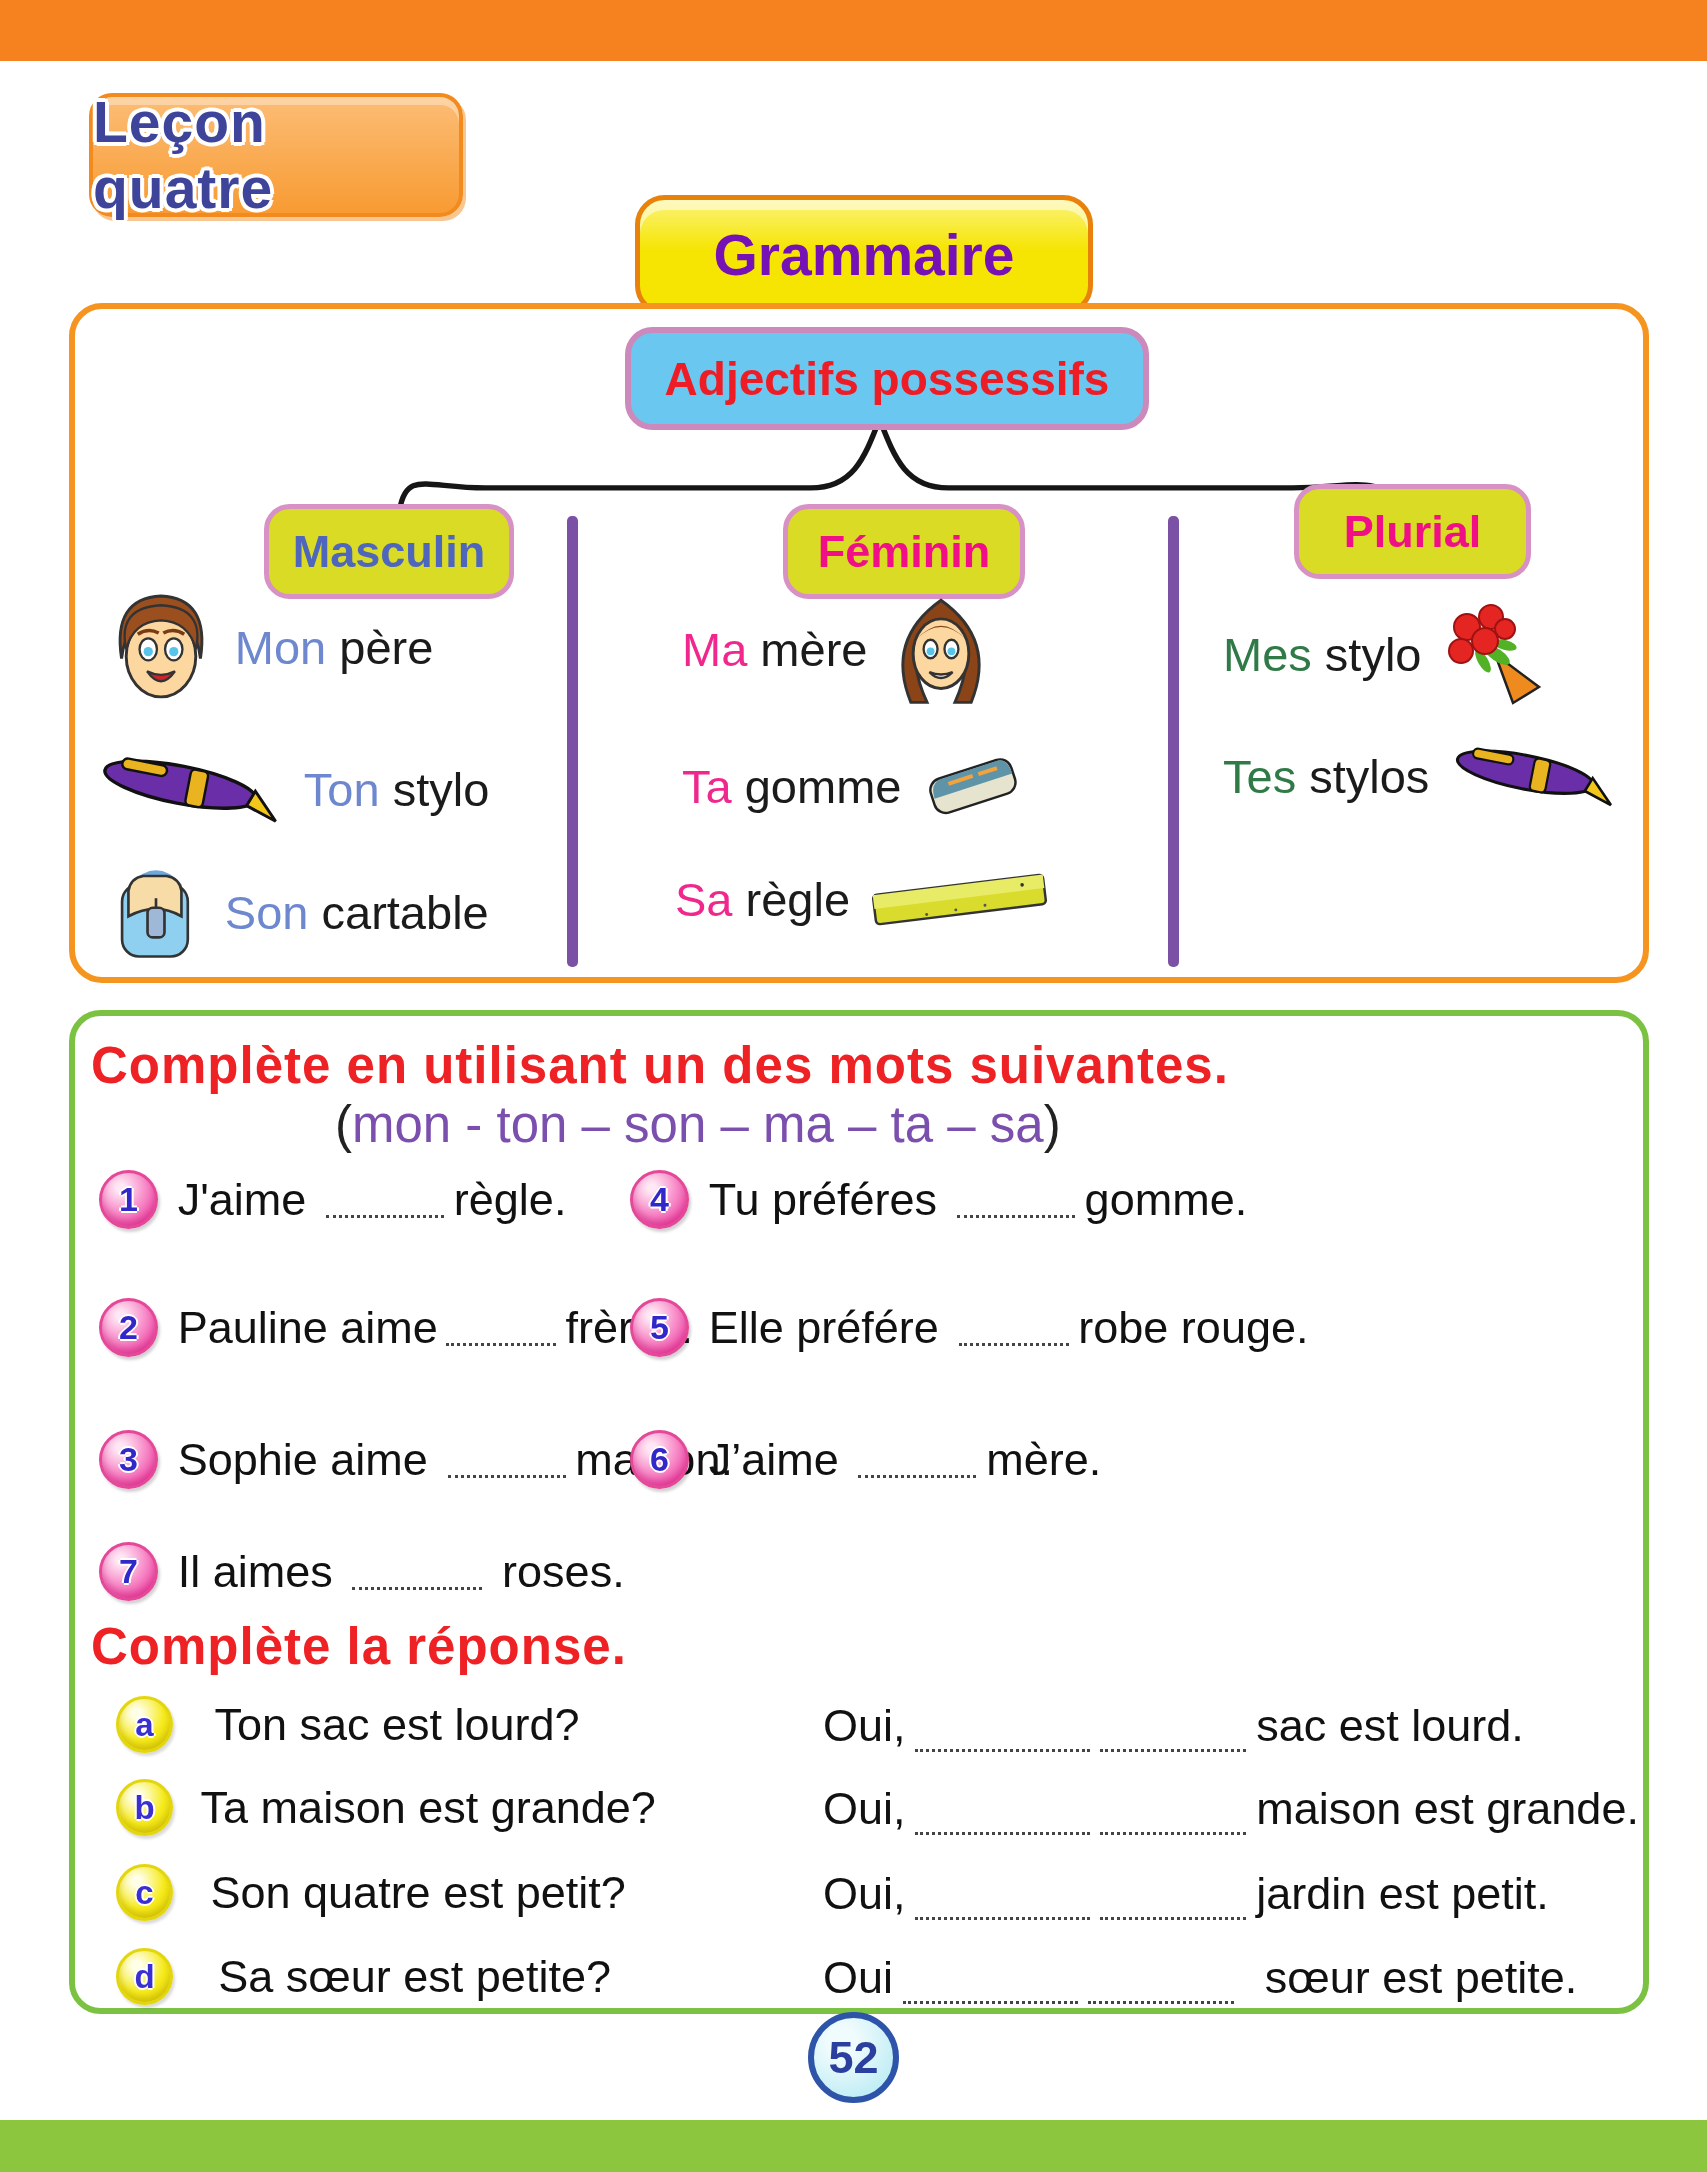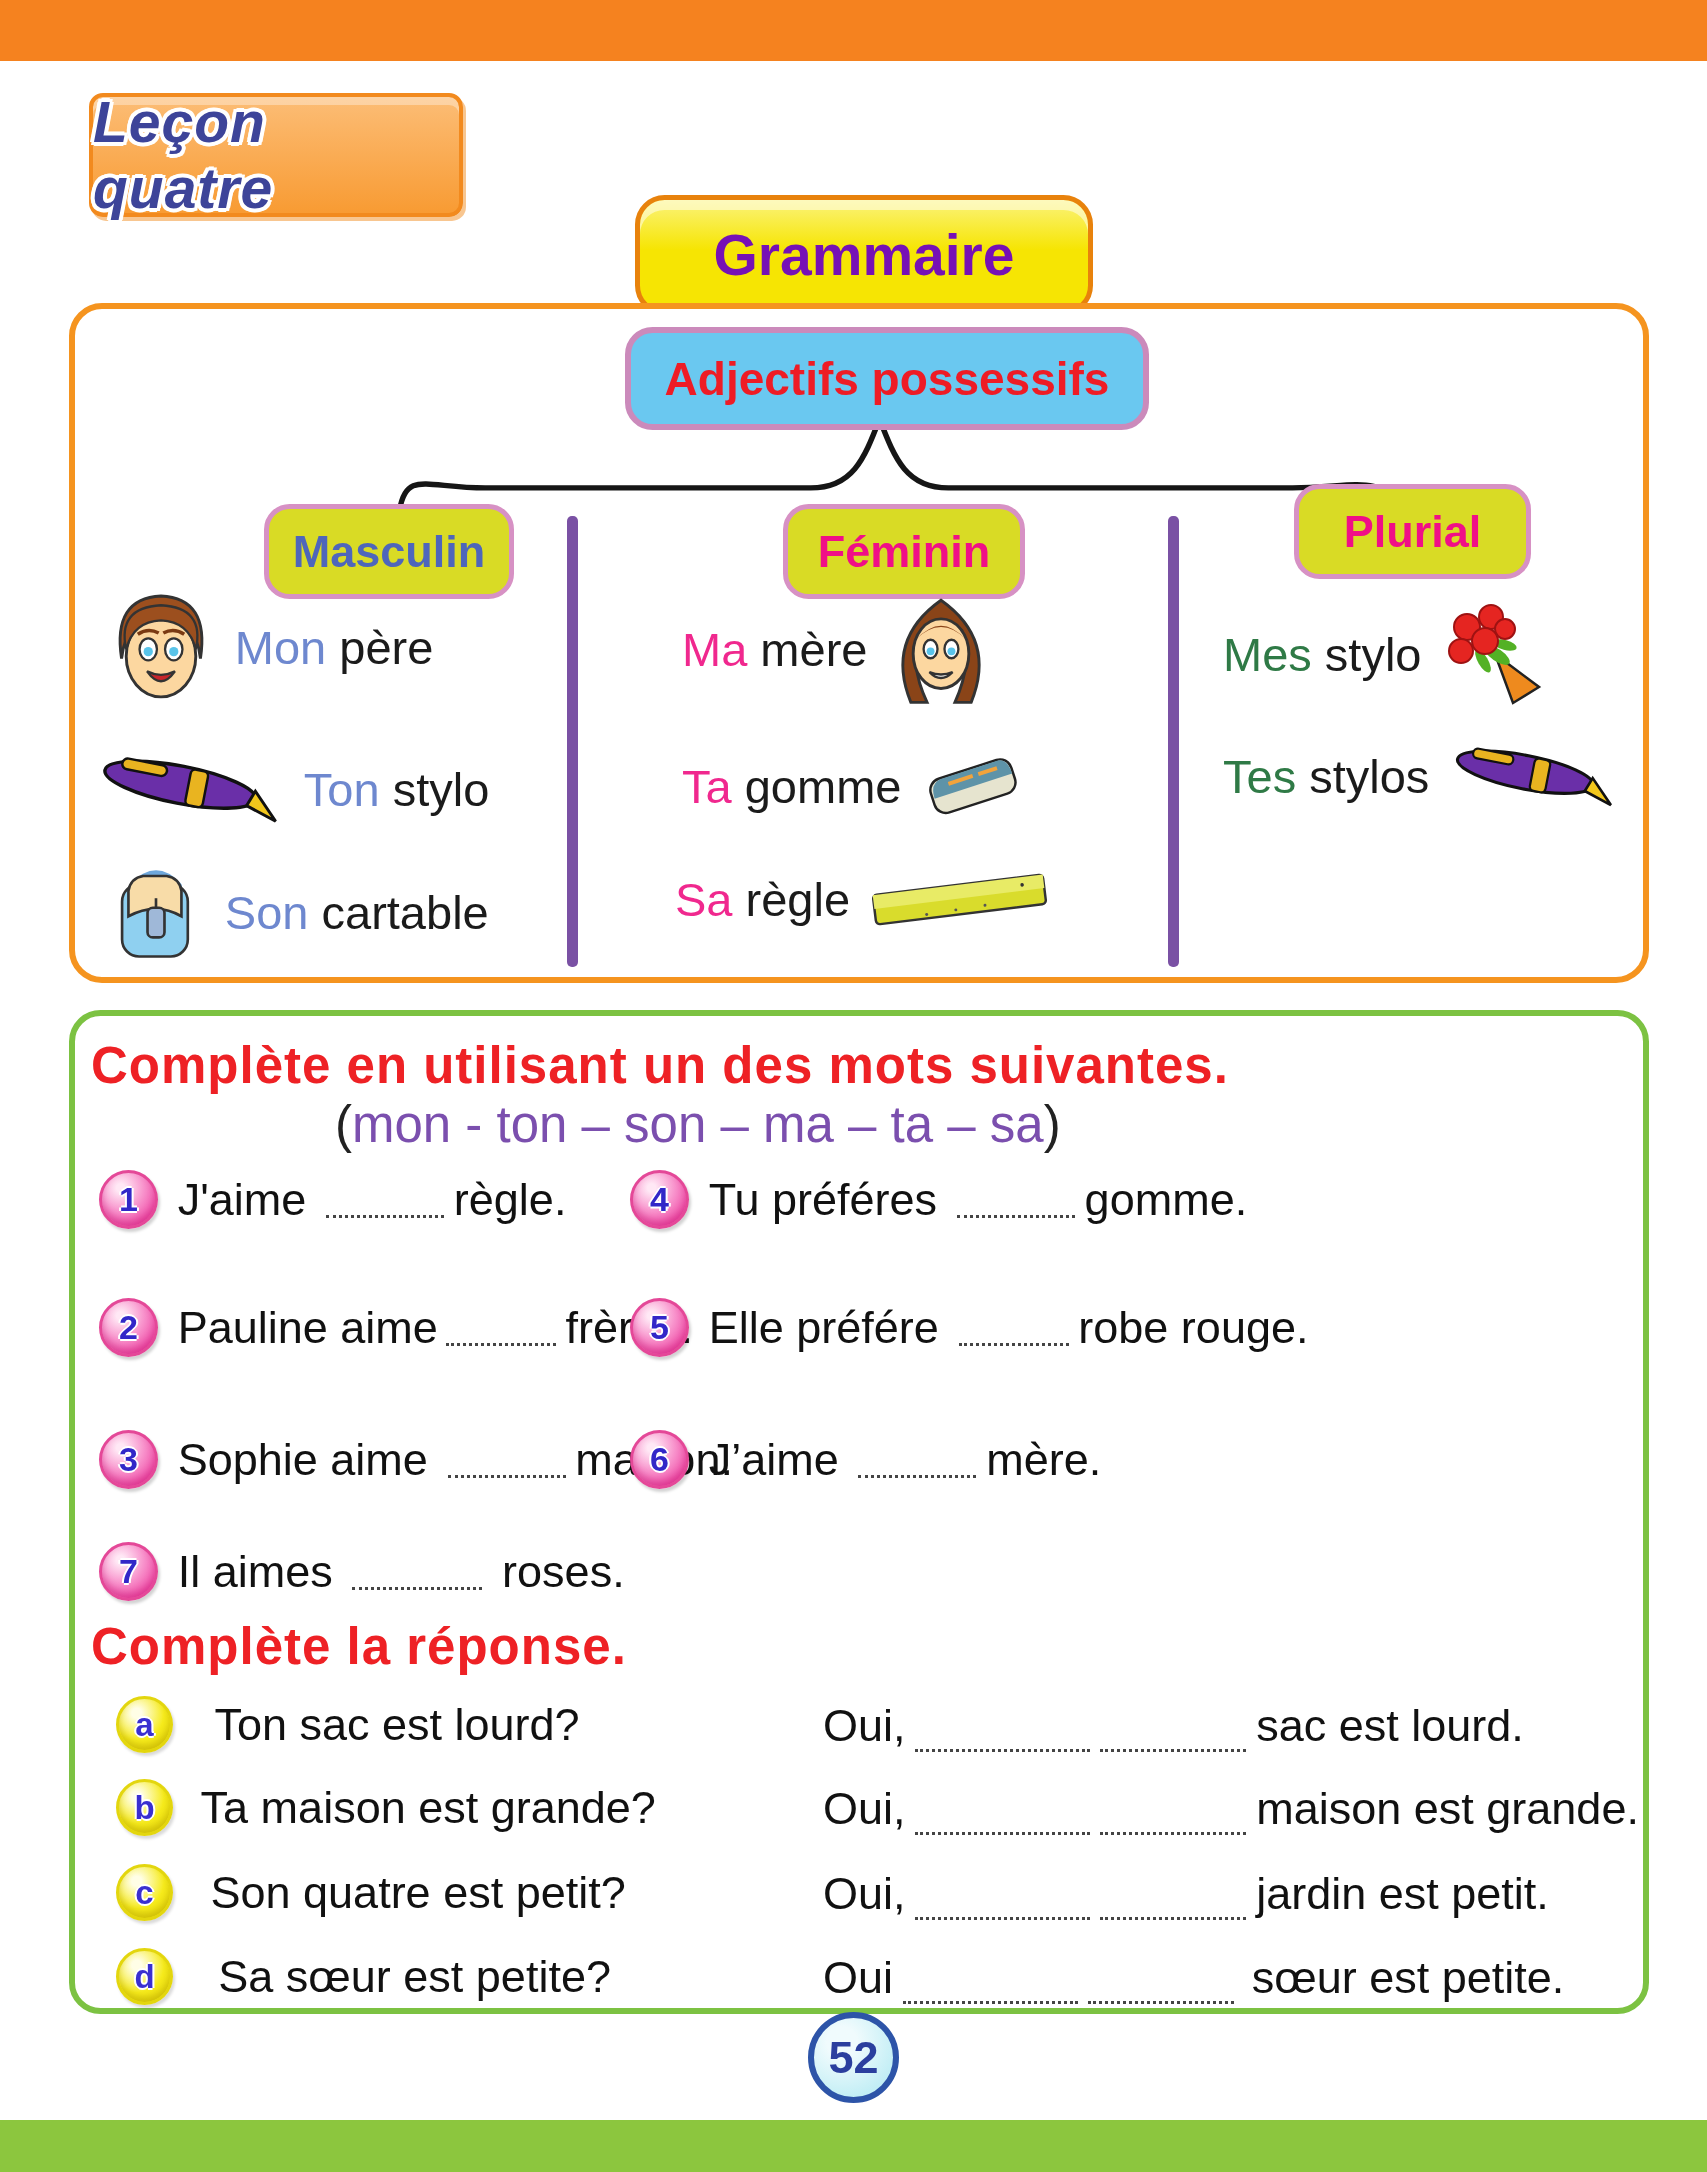--- a/index.html
+++ b/index.html
@@ -3,23 +3,23 @@
 <meta charset="utf-8">
 <style>
   html,body{margin:0;padding:0;background:#fff;}
   .page{position:relative;width:1707px;height:2172px;background:#fff;overflow:hidden;
         font-family:"Liberation Sans","DejaVu Sans",sans-serif;}
 
   .top-bar{position:absolute;left:0;top:0;width:100%;height:61px;background:#F5821F;}
   .bottom-bar{position:absolute;left:0;top:2120px;width:100%;height:52px;background:#8CC63E;}
 
   .lesson-badge{position:absolute;left:89px;top:93px;width:366px;height:116px;
-    background:linear-gradient(180deg,#FCBD76,#F89B33);border:4.9px solid #F28A1E;border-radius:14px;
+    background:linear-gradient(180deg,#FCBD76,#F89B33);border:4.9px solid #F28A1E;border-radius:23px;
     box-shadow:inset 0 7.9px 0 rgba(255,255,255,.35), 3px 3.9px 0 rgba(244,160,70,.6);
-    display:flex;align-items:center;justify-content:flex-end;font-style:italic;}
+    display:flex;align-items:center;justify-content:flex-end;}
   .lesson-badge span{font-size:57px;font-weight:bold;color:#3D4499;letter-spacing:1px;
     text-shadow:-3px -3px 0 #fff,3px -3px 0 #fff,-3px 3px 0 #fff,3px 3px 0 #fff,0 -3.9px 0 #fff,0 3.9px 0 #fff,-3.9px 0 0 #fff,3.9px 0 0 #fff;}
 
   .grammaire-pill{position:absolute;left:635px;top:195px;width:448px;height:110px;
     background:linear-gradient(180deg,#FBF37A 0%,#F6E503 45%);border:5.9px solid #E8820C;border-radius:29.6px;
     display:flex;align-items:center;justify-content:center;box-shadow:inset 0 9.9px 0 rgba(255,255,255,.5);}
   .grammaire-pill span{font-size:57px;font-weight:bold;color:#7611B5;}
 
   .grammar-box{position:absolute;left:69px;top:303px;width:1568px;height:668px;
     border:6.9px solid #F5941F;border-radius:33px;background:#fff;}
@@ -338,21 +338,21 @@
   <div class="qa-q" style="left:116px;top:1948px;">
     <span class="letterbadge">
         <i>d</i>
       </span>
     <span style="margin-left:17.7px;">Sa sœur est petite?</span>
   </div>
   <div class="qa-a" style="left:823px;top:1952px;">
     <span>Oui</span>
     <span class="blank ablank1"></span>
     <span class="blank ablank2"></span>
-    <span style="margin-left:8px;">sœur  est petite.</span>
+    <span style="margin-left:21px;">sœur  est petite.</span>
   </div>
 
   <div class="page-circle">
     <span>52</span>
   </div>
 
   <div class="bottom-bar"></div>
 
 </div>
 

